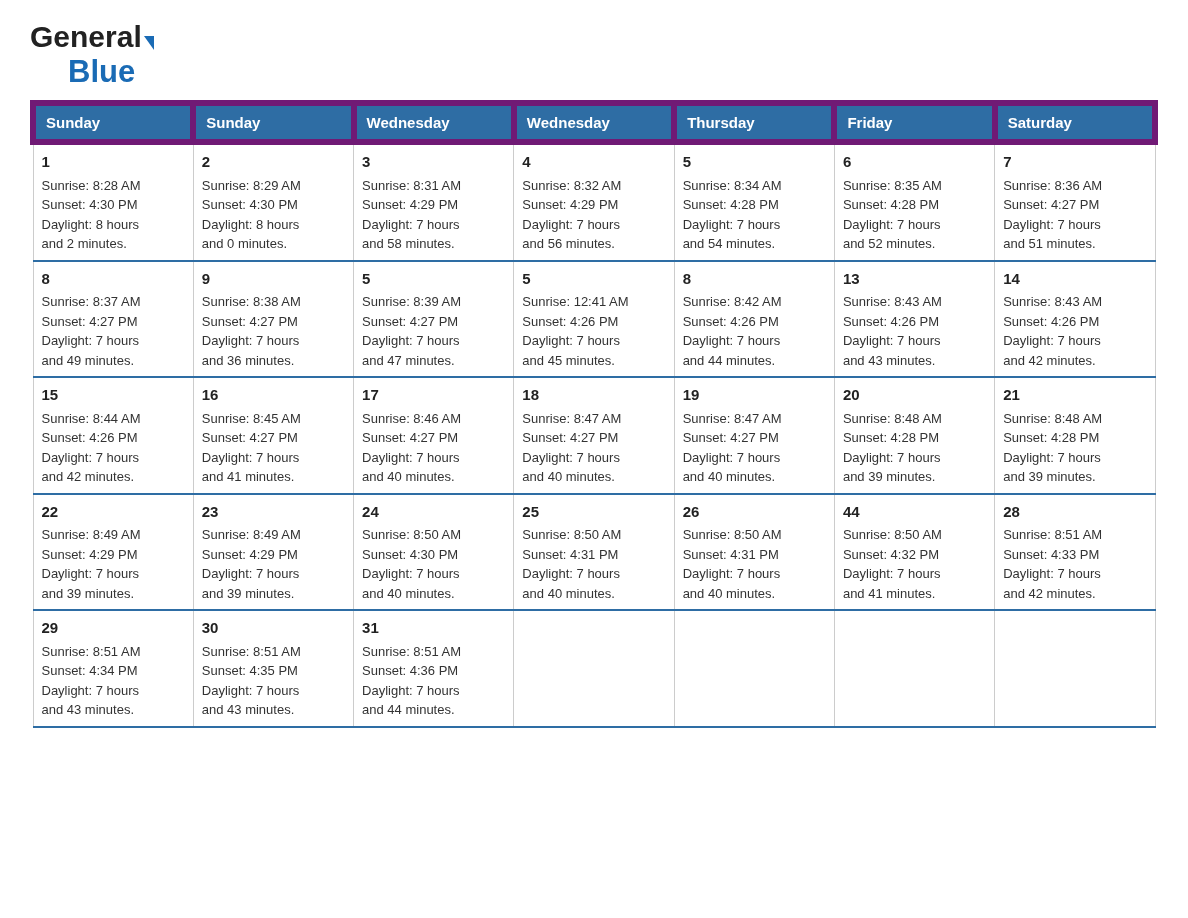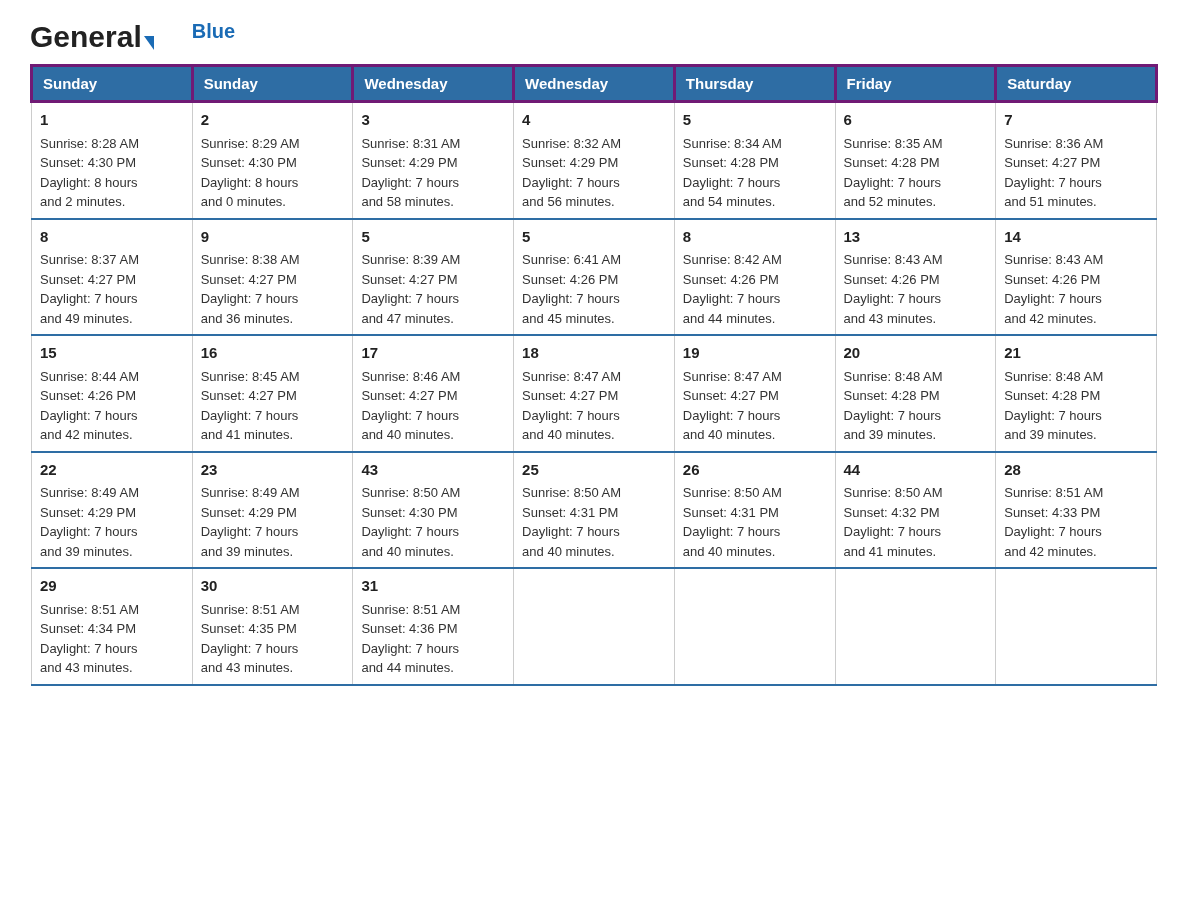--- a/index.html
+++ b/index.html
@@ -12,21 +12,21 @@
       padding: 20px 30px;
     }
     .header-row {
       display: flex;
       align-items: flex-start;
       justify-content: space-between;
       margin-bottom: 10px;
     }
     .logo {
       display: flex;
-      flex-direction: row;
+      flex-direction: column;
       align-items: flex-start;
     }
     .logo-triangle {
       display: inline-block;
       width: 0;
       height: 0;
       border-left: 10px solid transparent;
       border-top: 14px solid #1a6bb5;
       margin-left: 2px;
       vertical-align: middle;
@@ -50,21 +50,21 @@
       border-collapse: collapse;
       margin-top: 10px;
     }
     .calendar-table thead tr th {
       background-color: #2e6da4;
       color: #fff;
       font-size: 15px;
       font-weight: bold;
       padding: 8px 10px;
       text-align: left;
-      border: 3px solid #701a75;
+      border: 6px solid #701a75;
     }
     .calendar-table tbody tr td {
       vertical-align: top;
       border: 1px solid #ccc;
       padding: 6px 8px;
       width: 14.28%;
       font-size: 13px;
       line-height: 1.5;
     }
     .calendar-table tbody tr {
@@ -87,21 +87,21 @@
   </style>
 </head>
 <body>
 
 <div class="header-row">
   <div class="logo">
     <div>
       <span style="font-size:30px;font-weight:bold;color:#222;">General</span><span class="logo-triangle"></span>
     </div>
     <div>
-      <span style="font-size:20px;font-weight:bold;color:#1a6bb5;margin-left:38px;">Blue</span>
+      <span style="font-size:31px;font-weight:bold;color:#1a6bb5;margin-left:38px;">Blue</span>
     </div>
   </div>
   <div class="title-block">
     <div class="month-year"></div>
     <div class="location"></div>
   </div>
 </div>
 
 <table class="calendar-table">
   <thead>
@@ -184,21 +184,21 @@
       </td>
         <td>
         <span class="day-number">5</span>
         <span class="day-info">Sunrise: 8:39 AM</span><br>
         <span class="day-info">Sunset: 4:27 PM</span><br>
         <span class="day-info">Daylight: 7 hours</span><br>
         <span class="day-info">and 47 minutes.</span>
       </td>
         <td>
         <span class="day-number">5</span>
-        <span class="day-info">Sunrise: 6:41 AM</span><br>
+        <span class="day-info">Sunrise: 12:41 AM</span><br>
         <span class="day-info">Sunset: 4:26 PM</span><br>
         <span class="day-info">Daylight: 7 hours</span><br>
         <span class="day-info">and 45 minutes.</span>
       </td>
         <td>
         <span class="day-number">8</span>
         <span class="day-info">Sunrise: 8:42 AM</span><br>
         <span class="day-info">Sunset: 4:26 PM</span><br>
         <span class="day-info">Daylight: 7 hours</span><br>
         <span class="day-info">and 44 minutes.</span>
@@ -278,21 +278,21 @@
         <span class="day-info">and 39 minutes.</span>
       </td>
         <td>
         <span class="day-number">23</span>
         <span class="day-info">Sunrise: 8:49 AM</span><br>
         <span class="day-info">Sunset: 4:29 PM</span><br>
         <span class="day-info">Daylight: 7 hours</span><br>
         <span class="day-info">and 39 minutes.</span>
       </td>
         <td>
-        <span class="day-number">43</span>
+        <span class="day-number">24</span>
         <span class="day-info">Sunrise: 8:50 AM</span><br>
         <span class="day-info">Sunset: 4:30 PM</span><br>
         <span class="day-info">Daylight: 7 hours</span><br>
         <span class="day-info">and 40 minutes.</span>
       </td>
         <td>
         <span class="day-number">25</span>
         <span class="day-info">Sunrise: 8:50 AM</span><br>
         <span class="day-info">Sunset: 4:31 PM</span><br>
         <span class="day-info">Daylight: 7 hours</span><br>

